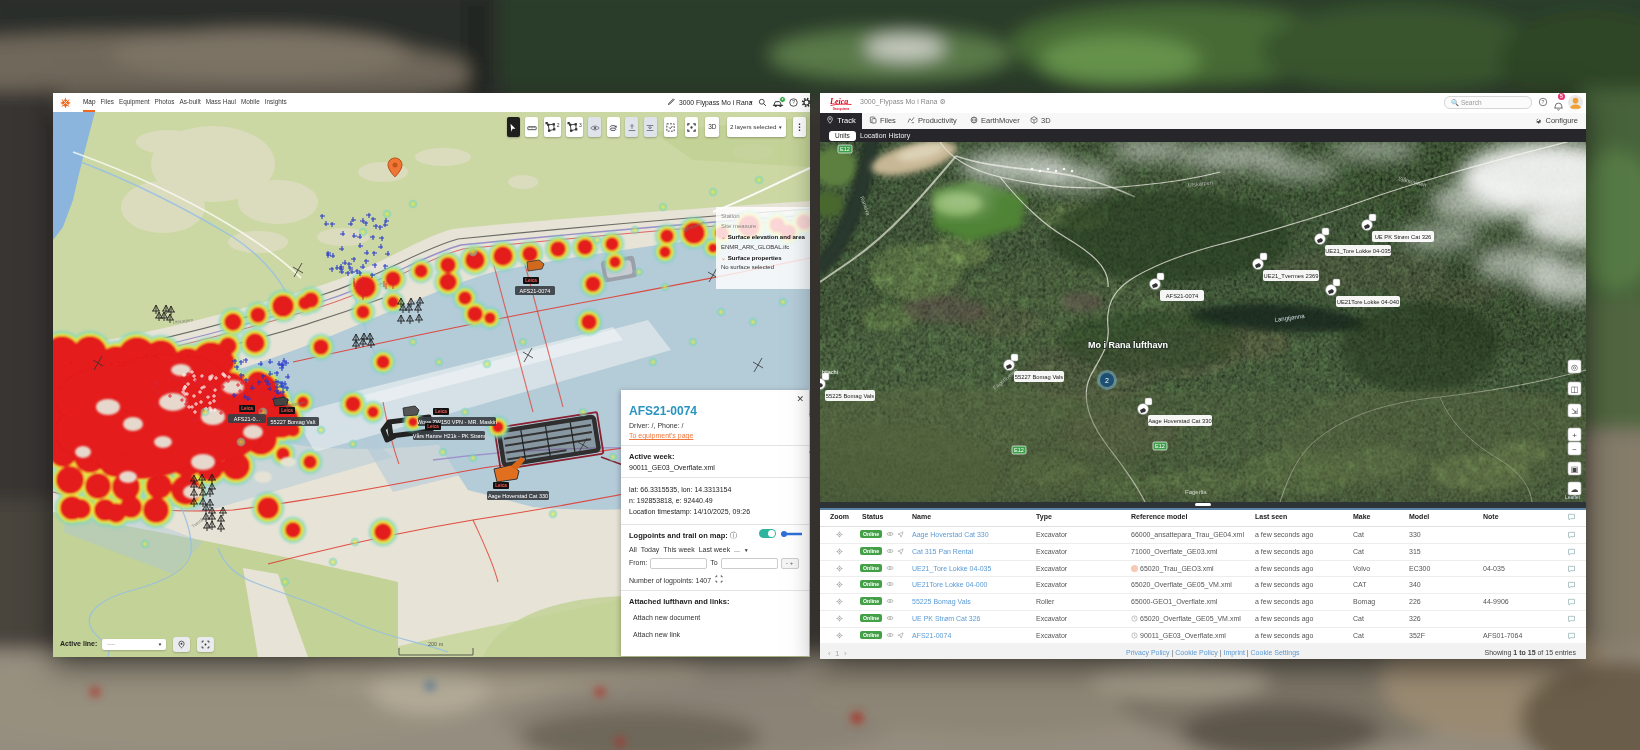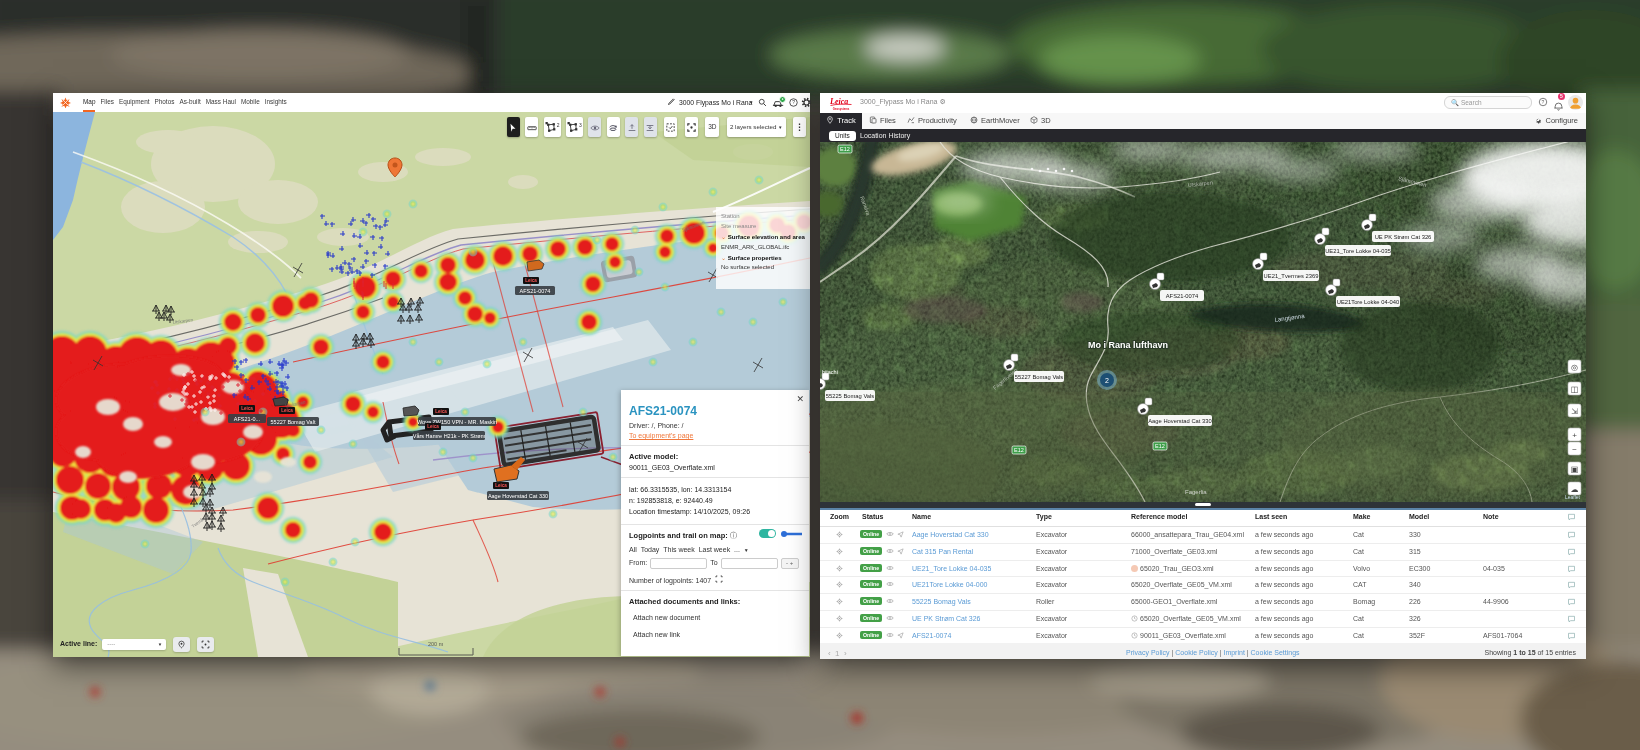--- a/index.html
+++ b/index.html
@@ -1069,21 +1069,21 @@
     </div>
     <div id="dpanel">
 <div style="position:absolute;right:5px;top:4px;font-size:9px;color:#444">✕</div>
 <div class="pad" style="padding-top:14px">
  <div style="font-size:12px;font-weight:bold;color:#2a93c0">AFS21-0074</div>
  <div style="margin-top:4px;font-size:7px;color:#333">Driver: /, Phone: /</div>
  <div style="margin-top:3px;font-size:7px"><span class="orange">To equipment's page</span></div>
 </div>
 <hr>
 <div class="pad">
- <div style="font-weight:bold;font-size:7.5px">Active model:</div>
+ <div style="font-weight:bold;font-size:7.5px">Active week:</div>
  <div style="margin-top:3px;font-size:7px">90011_GE03_Overflate.xml</div>
 </div>
 <hr>
 <div class="pad" style="font-size:7px;line-height:1.6">
  lat: 66.3315535, lon: 14.3313154<br>
  n: 192853818, e: 92440.49<br>
  Location timestamp: 14/10/2025, 09:26
 </div>
 <hr>
 <div class="pad">
@@ -1097,21 +1097,21 @@
             </svg>
  </div>
  <div style="margin-top:5px;font-size:7px;color:#333">All&nbsp;&nbsp;Today&nbsp;&nbsp;This week&nbsp;&nbsp;Last week&nbsp;&nbsp;...&nbsp;&nbsp;<span style="font-size:5px">▼</span></div>
  <div style="margin-top:5px;font-size:7px;color:#333">From:<span style="display:inline-block;width:55px;height:9px;border:1px solid #ccc;border-radius:2px;margin:0 3px;vertical-align:middle"></span>To<span style="display:inline-block;width:55px;height:9px;border:1px solid #ccc;border-radius:2px;margin:0 3px;vertical-align:middle"></span><span style="display:inline-block;width:16px;height:9px;border:1px solid #ccc;border-radius:2px;background:#f4f4f4;vertical-align:middle;text-align:center;line-height:9px;font-size:6px;color:#666">- +</span></div>
  <div style="margin-top:6px;font-size:7px;color:#333">Number of logpoints: 1407 &nbsp;<svg width="8" height="8" viewBox="0 0 24 24">
               <path d="M7,3 H3 v4 M17,3 h4 v4 M21,17 v4 h-4 M3,17 v4 h4" fill="none" stroke="#333" stroke-width="2.6"></path>
             </svg></div>
 </div>
 <hr>
 <div class="pad">
- <div style="font-weight:bold;font-size:7.5px">Attached documents and links:</div>
+ <div style="font-weight:bold;font-size:7.5px">Attached lufthavn and links:</div>
  <div style="margin-top:8px;margin-left:4px;font-size:7px;color:#333">Attach new document</div>
  <div style="margin-top:10px;margin-left:4px;font-size:7px;color:#333">Attach new link</div>
 </div>
       </div>
     <div id="aline">Active line: 
 <span style="display:inline-block;margin-left:3px;width:64px;height:11px;background:#fff;border-radius:2px;vertical-align:middle;position:relative;box-shadow:0 1px 2px rgba(0,0,0,.2)">
 <span style="position:absolute;left:5px;top:2px;color:#999;font-weight:normal;font-size:6px">----</span>
 <span style="position:absolute;right:4px;top:3px;font-size:4.5px;color:#333">▼</span></span>
 <span class="alb"><svg width="9" height="9" viewBox="0 0 24 24">
             <path d="M12,3 a7,7 0 0 1 7,7 c0,5 -7,11 -7,11 c0,0 -7,-6 -7,-11 a7,7 0 0 1 7,-7 z" fill="none" stroke="#333" stroke-width="2"></path>

